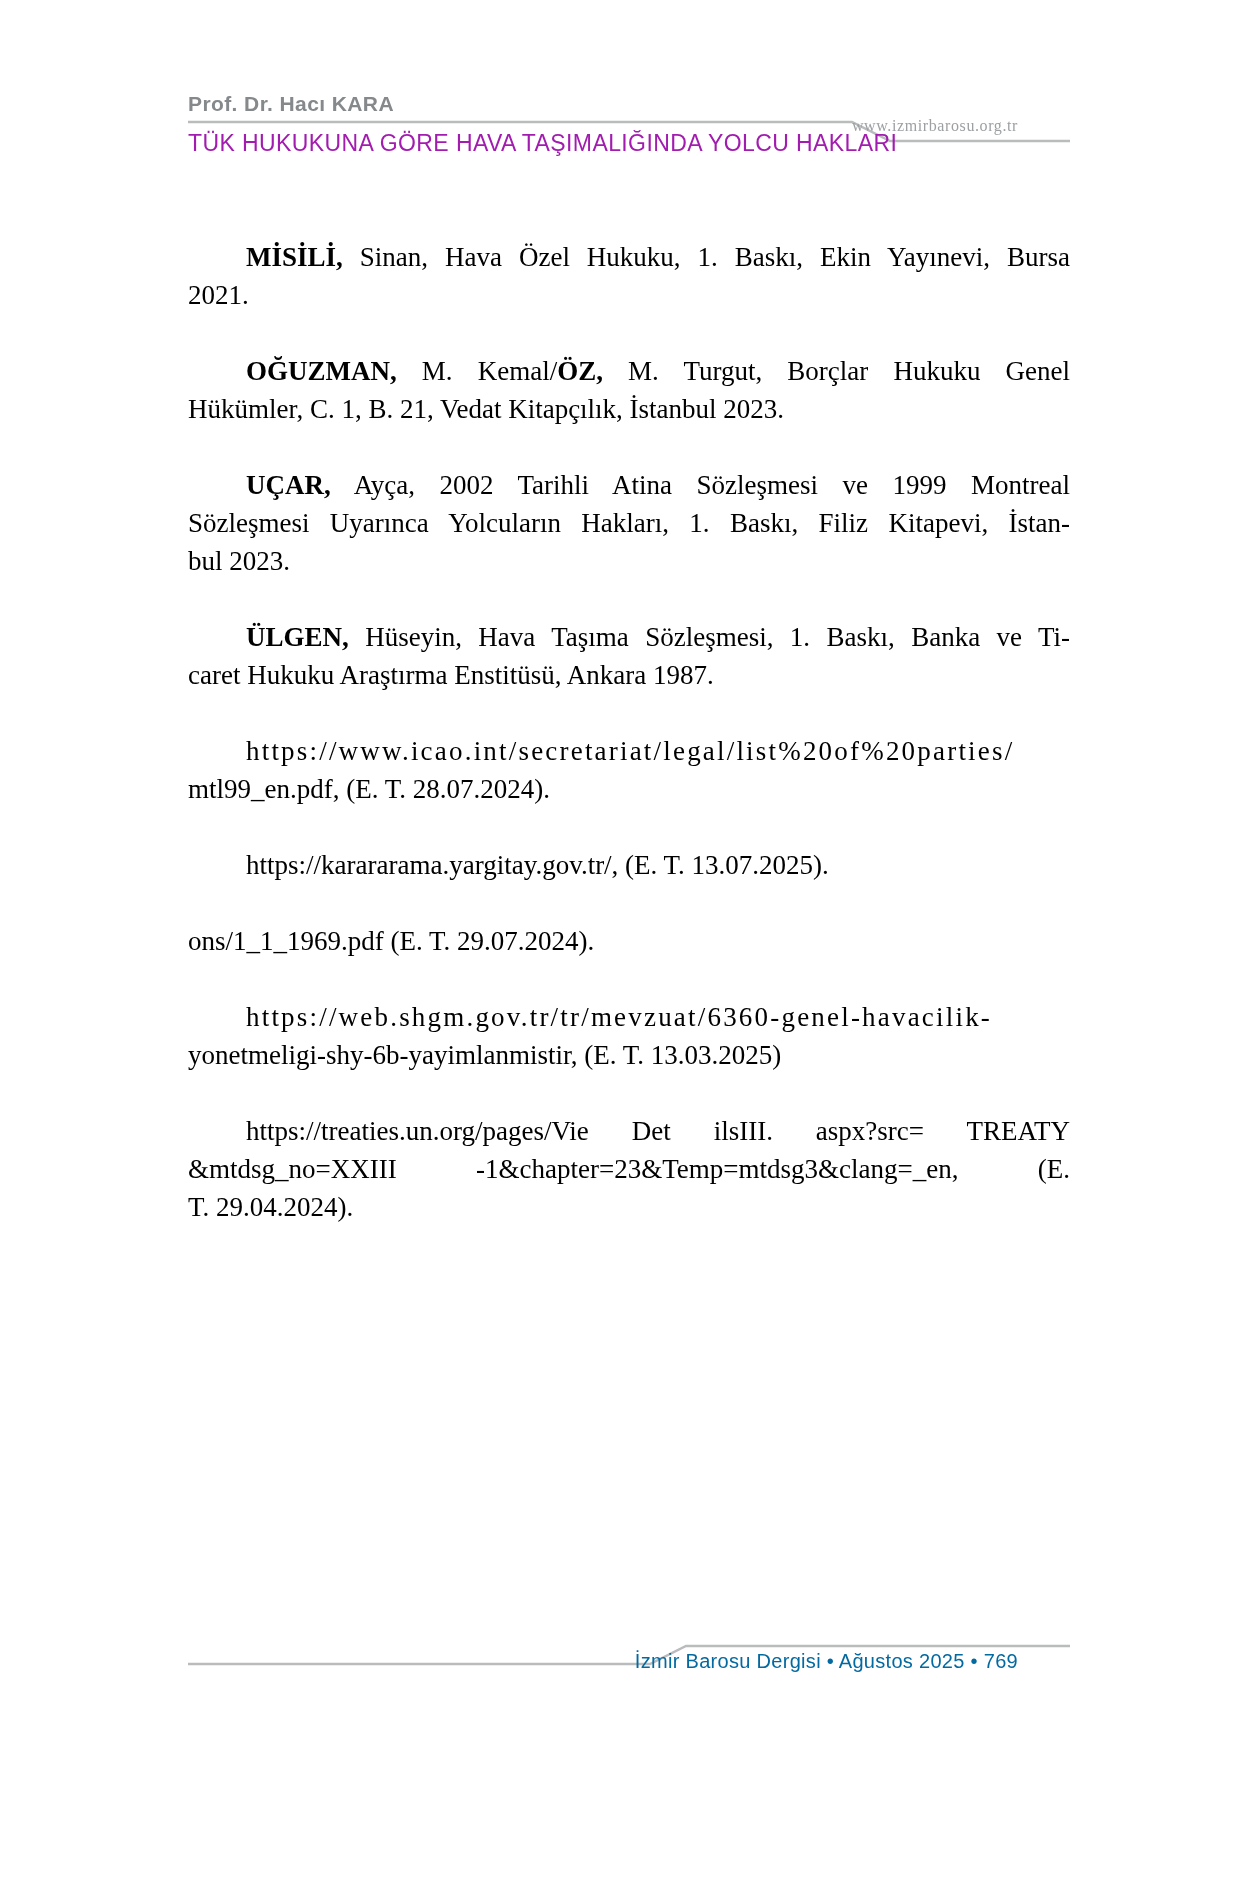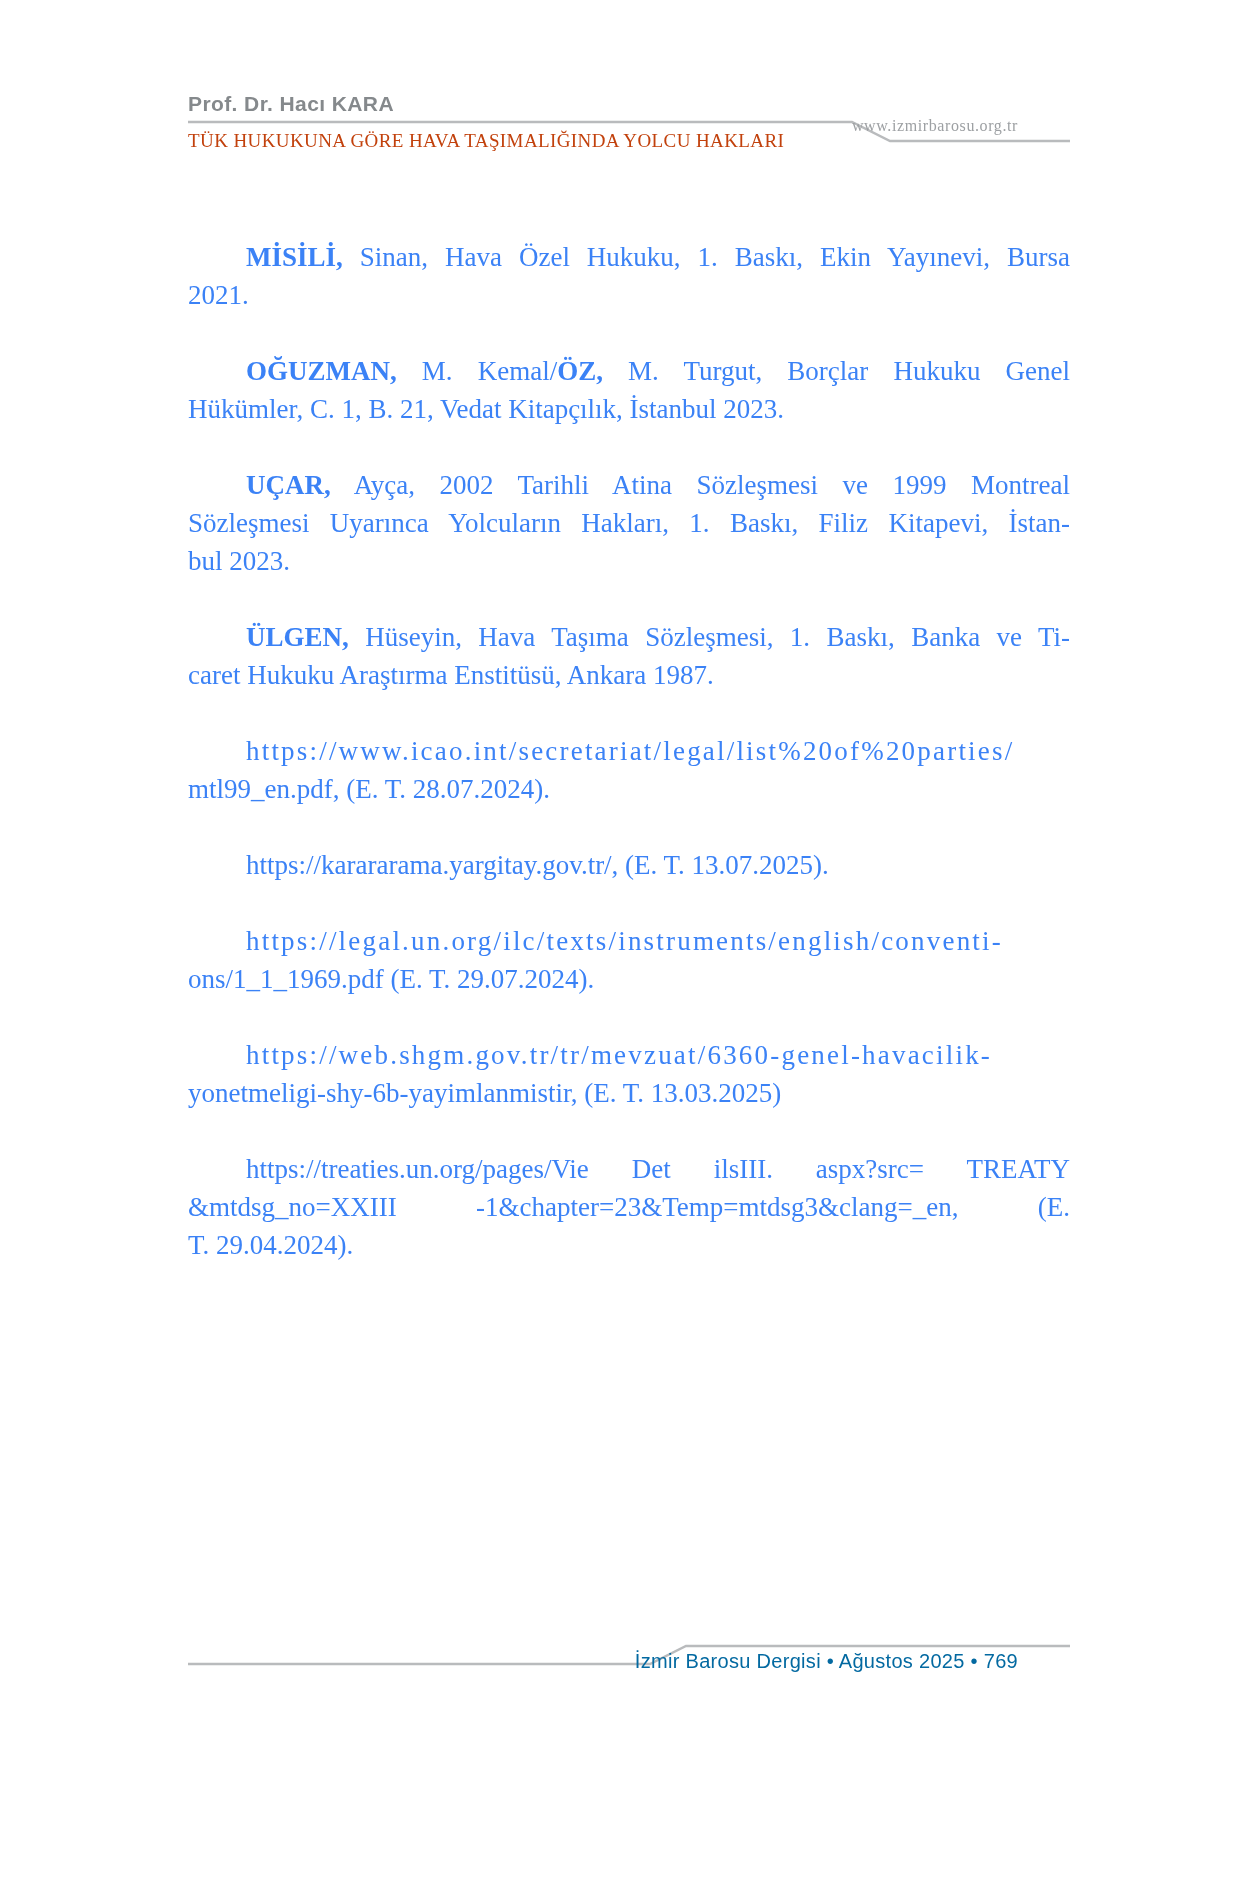--- a/index.html
+++ b/index.html
@@ -38,36 +38,36 @@
     font-family: Liberation Serif, serif;
     font-size: 16px;
     letter-spacing: 0.6px;
     color: #9da0a3;
     white-space: nowrap;
   }
   .article-title {
     position: absolute;
     left: 188px;
     top: 130px;
-    font-family: Liberation Serif, serif;
-    font-size: 19px;
+    font-family: Liberation Sans, sans-serif;
+    font-size: 23px;
     letter-spacing: 0.4px;
-    color: #c2410c;
+    color: #a21caf;
     white-space: nowrap;
   }
 
   
   .bibliography {
     position: absolute;
     left: 188px;
     top: 238px;
     width: 882px;
     font-size: 27px;
     line-height: 38px;
-    color: #3b82f6;
+    color: #000000;
   }
   .para { margin: 0 0 38px 0; }
   .para:last-child { margin-bottom: 15px; }
   .line {
     text-align: justify;
     text-align-last: justify;
   }
   .line.first { text-indent: 58px; }
   .line.last {
     text-align: center;
@@ -132,21 +132,20 @@
         <div class="line last"><span>caret Hukuku Araştırma Enstitüsü, Ankara 1987.</span></div>
       </div>
       <div class="para">
         <div class="line first stretch"><span>https://www.icao.int/secretariat/legal/list%20of%20parties/</span></div>
         <div class="line last"><span>mtl99_en.pdf, (E. T. 28.07.2024).</span></div>
       </div>
       <div class="para">
         <div class="line first last"><span>https://karararama.yargitay.gov.tr/, (E. T. 13.07.2025).</span></div>
       </div>
       <div class="para">
-        <div class="line first stretch"><span>https://legal.un.org/ilc/texts/instruments/english/conventi-</span></div>
         <div class="line last"><span>ons/1_1_1969.pdf (E. T. 29.07.2024).</span></div>
       </div>
       <div class="para">
         <div class="line first stretch"><span>https://web.shgm.gov.tr/tr/mevzuat/6360-genel-havacilik-</span></div>
         <div class="line last"><span>yonetmeligi-shy-6b-yayimlanmistir, (E. T. 13.03.2025)</span></div>
       </div>
       <div class="para">
         <div class="line first"><span>https://treaties.un.org/pages/Vie Det ilsIII. aspx?src= TREATY</span></div>
         <div class="line"><span>&amp;mtdsg_no=XXIII -1&amp;chapter=23&amp;Temp=mtdsg3&amp;clang=_en, (E.</span></div>
         <div class="line last"><span>T. 29.04.2024).</span></div>

